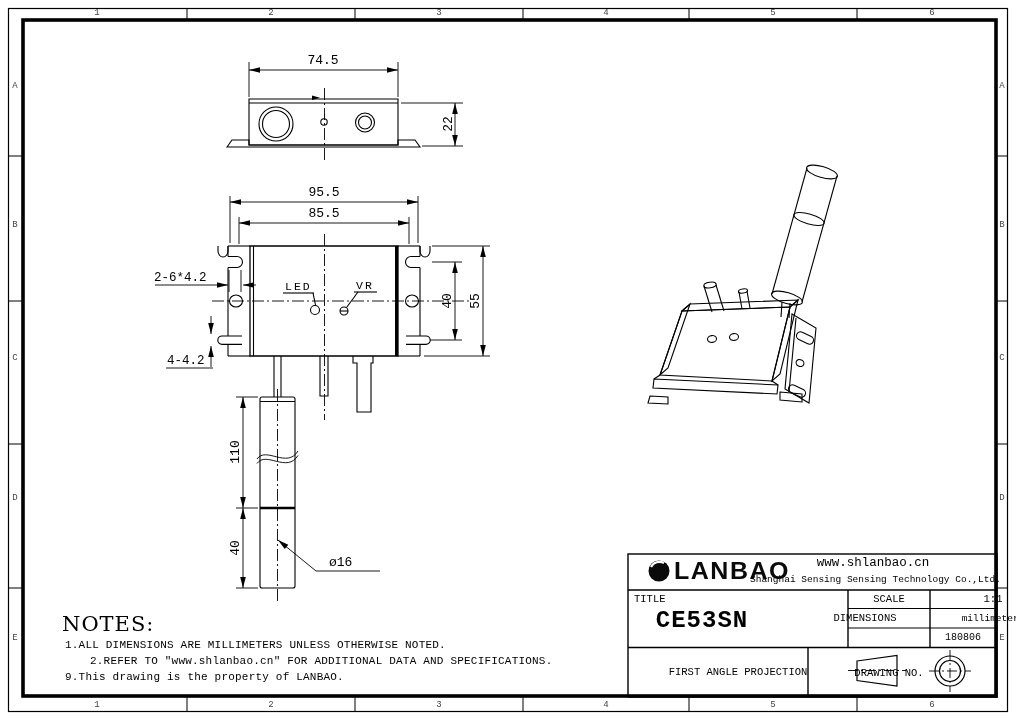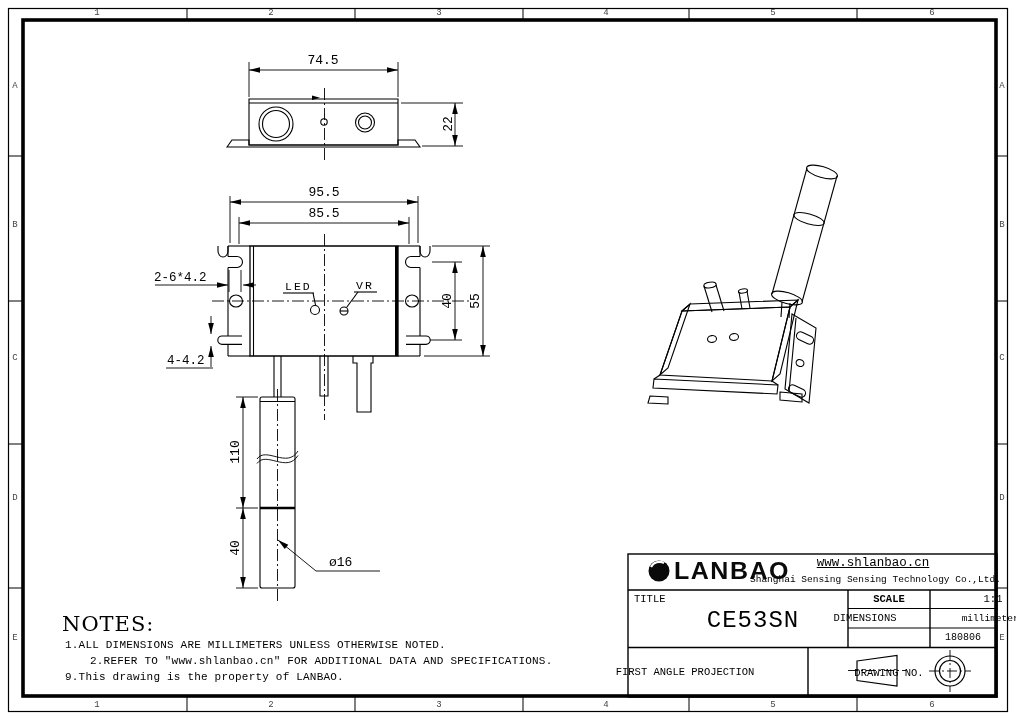--- a/index.html
+++ b/index.html
@@ -269,25 +269,25 @@
   <div class="zl" style="left:995px;top:352px;">C</div>
   <div class="zl" style="left:995px;top:492px;">D</div>
   <div class="zl" style="left:995px;top:632px;">E</div>
 
   <div class="txt notes-head" style="left:62px;top:612px;">NOTES:</div>
   <div class="txt note-line" style="left:65px;top:637px;">1.ALL DIMENSIONS ARE MILLIMETERS UNLESS OTHERWISE NOTED.</div>
   <div class="txt note-line" style="left:65px;top:653px;margin-left:25px;">2.REFER TO ″www.shlanbao.cn″ FOR ADDITIONAL DATA AND SPECIFICATIONS.</div>
   <div class="txt note-line" style="left:65px;top:669px;">9.This drawing is the property of LANBAO.</div>
 
   <div class="txt logo-text" style="left:674px;top:557px;">LANBAO</div>
-  <div class="txt tb-center" style="left:768px;top:556px;width:210px;font-size:12.5px;text-decoration:underline;">www.shlanbao.cn</div>
+  <div class="txt tb-center" style="left:768px;top:556px;width:210px;font-size:12.5px;">www.shlanbao.cn</div>
   <div class="txt tb-center" style="left:750px;top:574px;width:244px;font-size:9.5px;">Shanghai Sensing Sensing Technology Co.,Ltd.</div>
   <div class="txt tb-small" style="left:634px;top:593px;">TITLE</div>
-  <div class="txt title-big tb-center" style="left:663px;top:607px;width:180px;">CE53SN</div>
-  <div class="txt tb-small tb-center" style="left:848px;top:593px;width:82px;font-weight:bold;">SCALE</div>
+  <div class="txt title-big tb-center" style="left:612px;top:607px;width:180px;font-weight:bold;">CE53SN</div>
+  <div class="txt tb-small tb-center" style="left:848px;top:593px;width:82px;">SCALE</div>
   <div class="txt tb-small tb-center" style="left:930px;top:593px;width:66px;padding-left:30px;">1:1</div>
   <div class="txt tb-small tb-center" style="left:828px;top:612px;width:74px;">DIMENSIONS</div>
   <div class="txt tb-center" style="left:960px;top:613px;width:66px;font-size:9.5px;">millimeters</div>
   <div class="txt tb-small tb-center" style="left:848px;top:631px;width:82px;margin-top:36px;">DRAWING NO.</div>
   <div class="txt tb-center" style="left:930px;top:632px;width:66px;font-size:10px;">180806</div>
-  <div class="txt tb-small tb-center" style="left:595px;top:666px;width:180px;">FIRST ANGLE PROJECTION</div>
+  <div class="txt tb-small tb-center" style="left:648px;top:666px;width:180px;">FIRST ANGLE PROJECTION</div>
 
 </div>
 
 </body></html>

